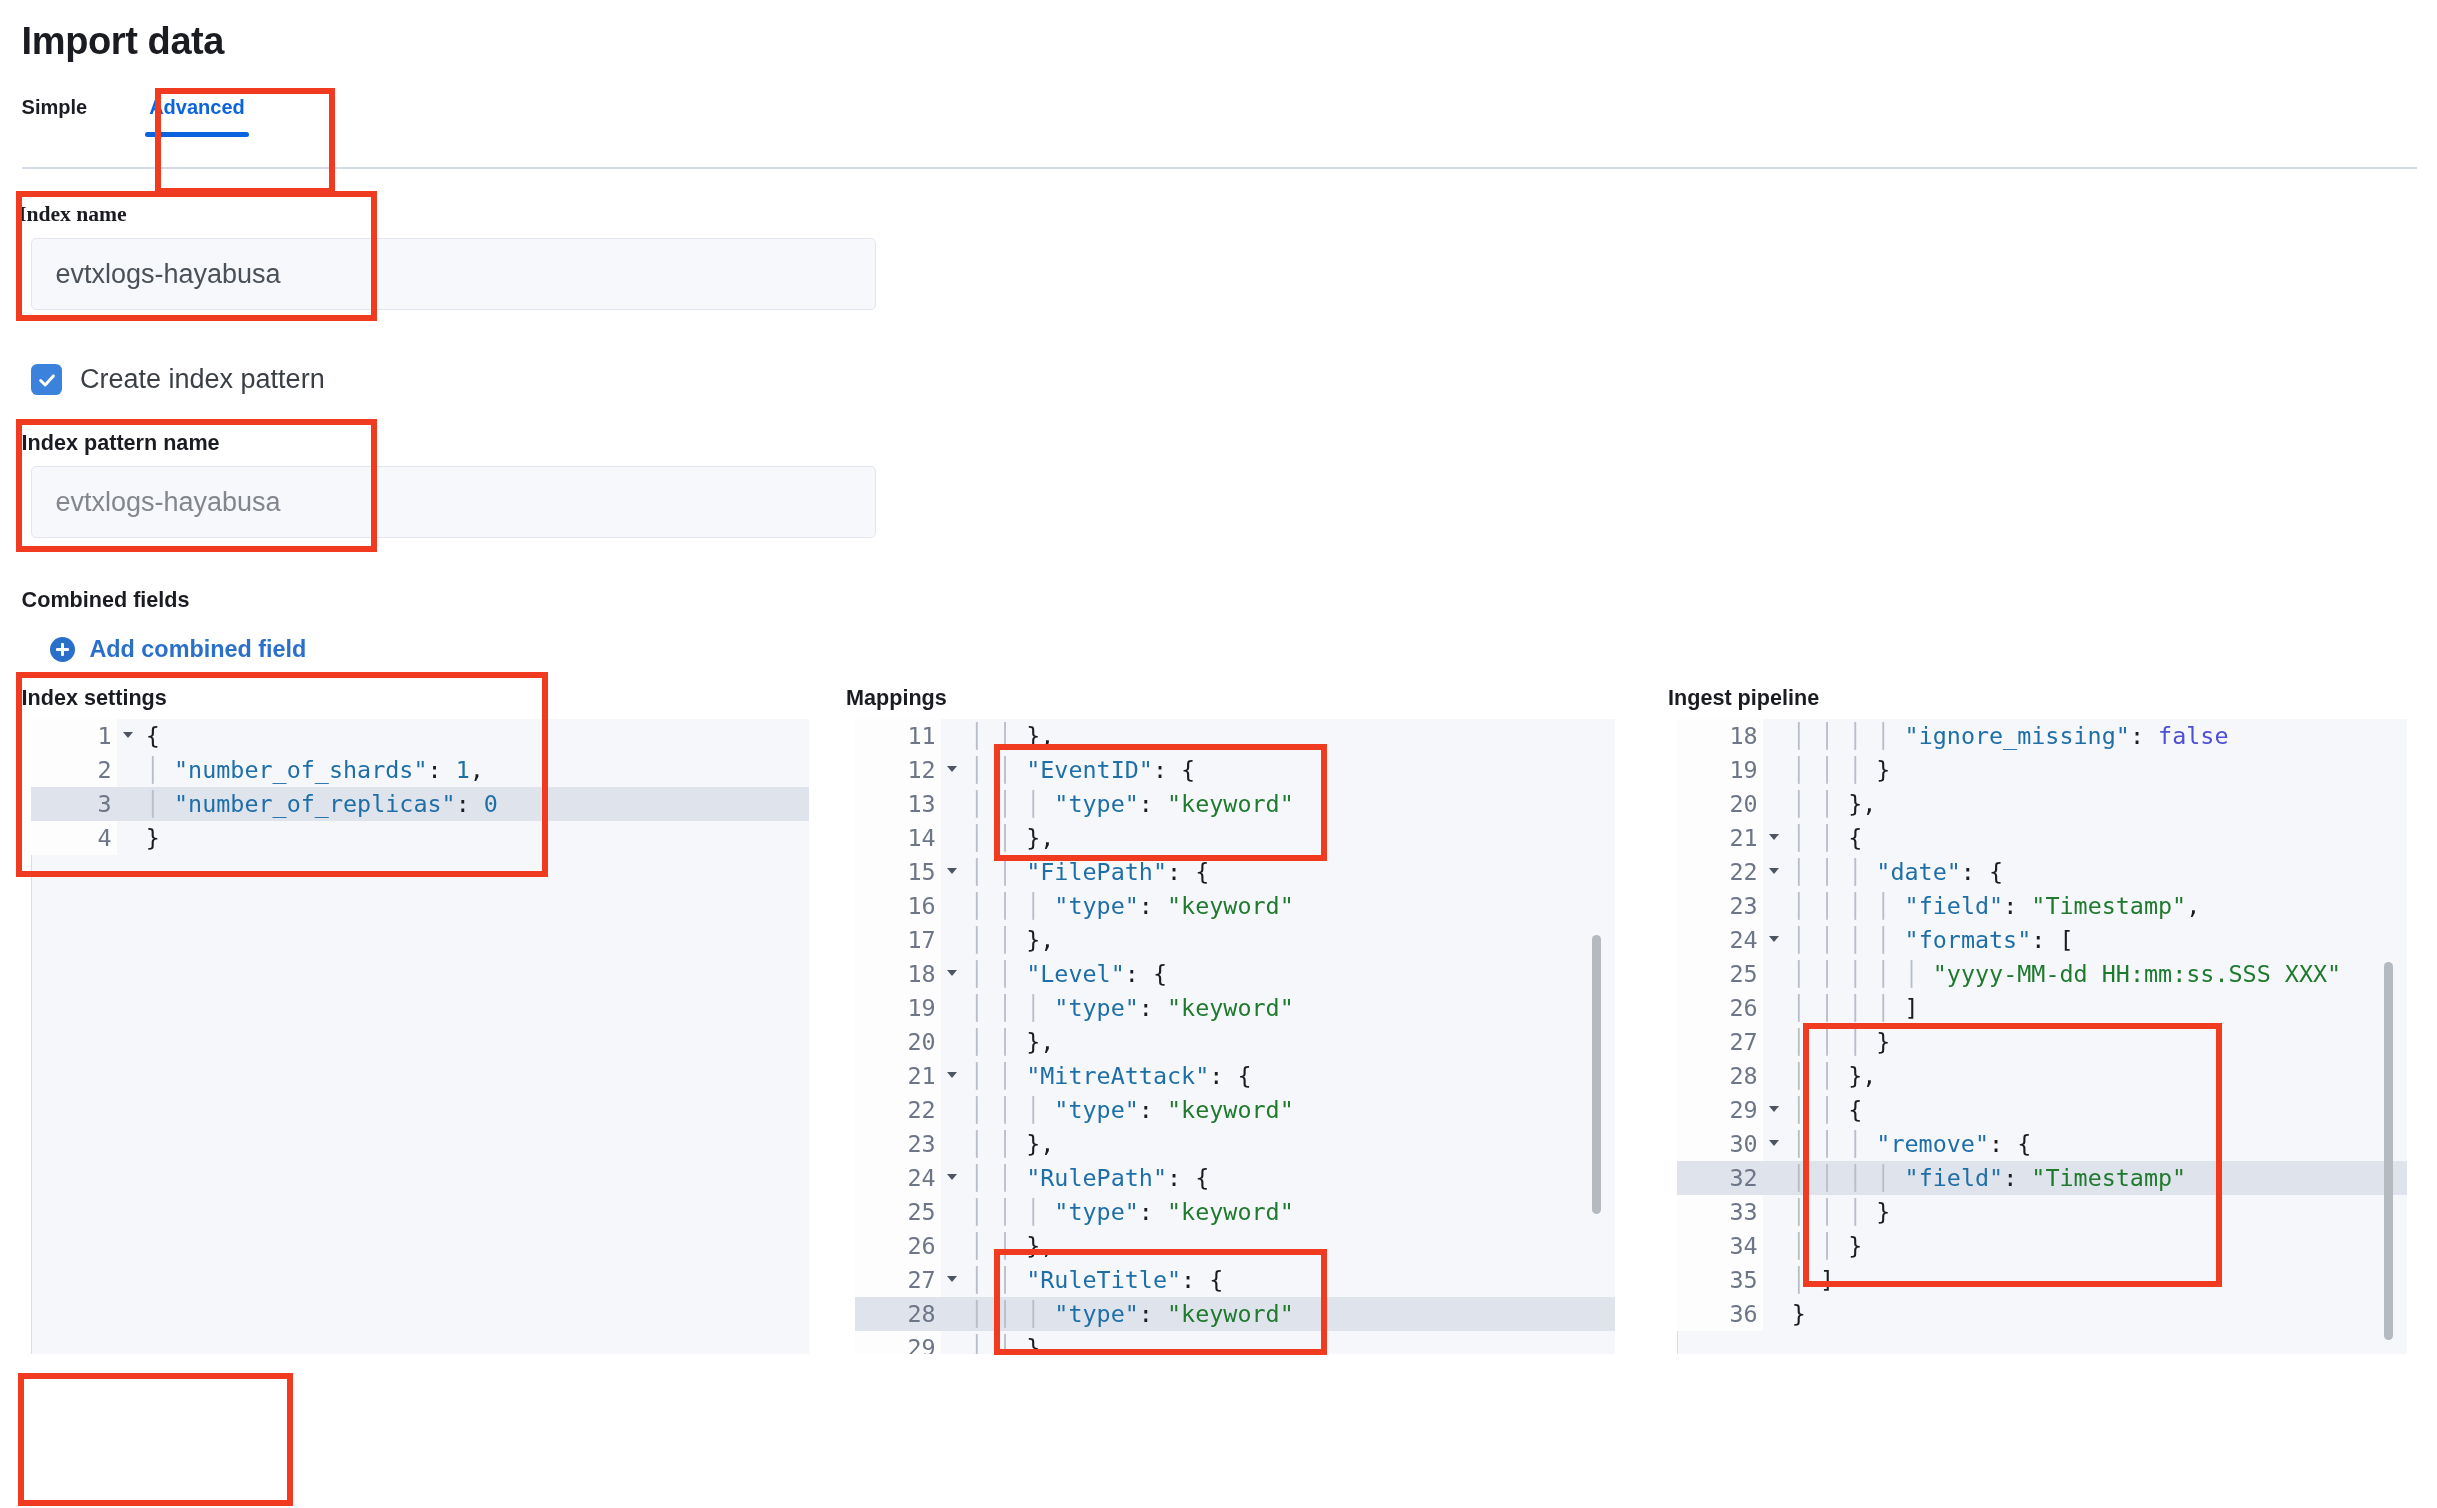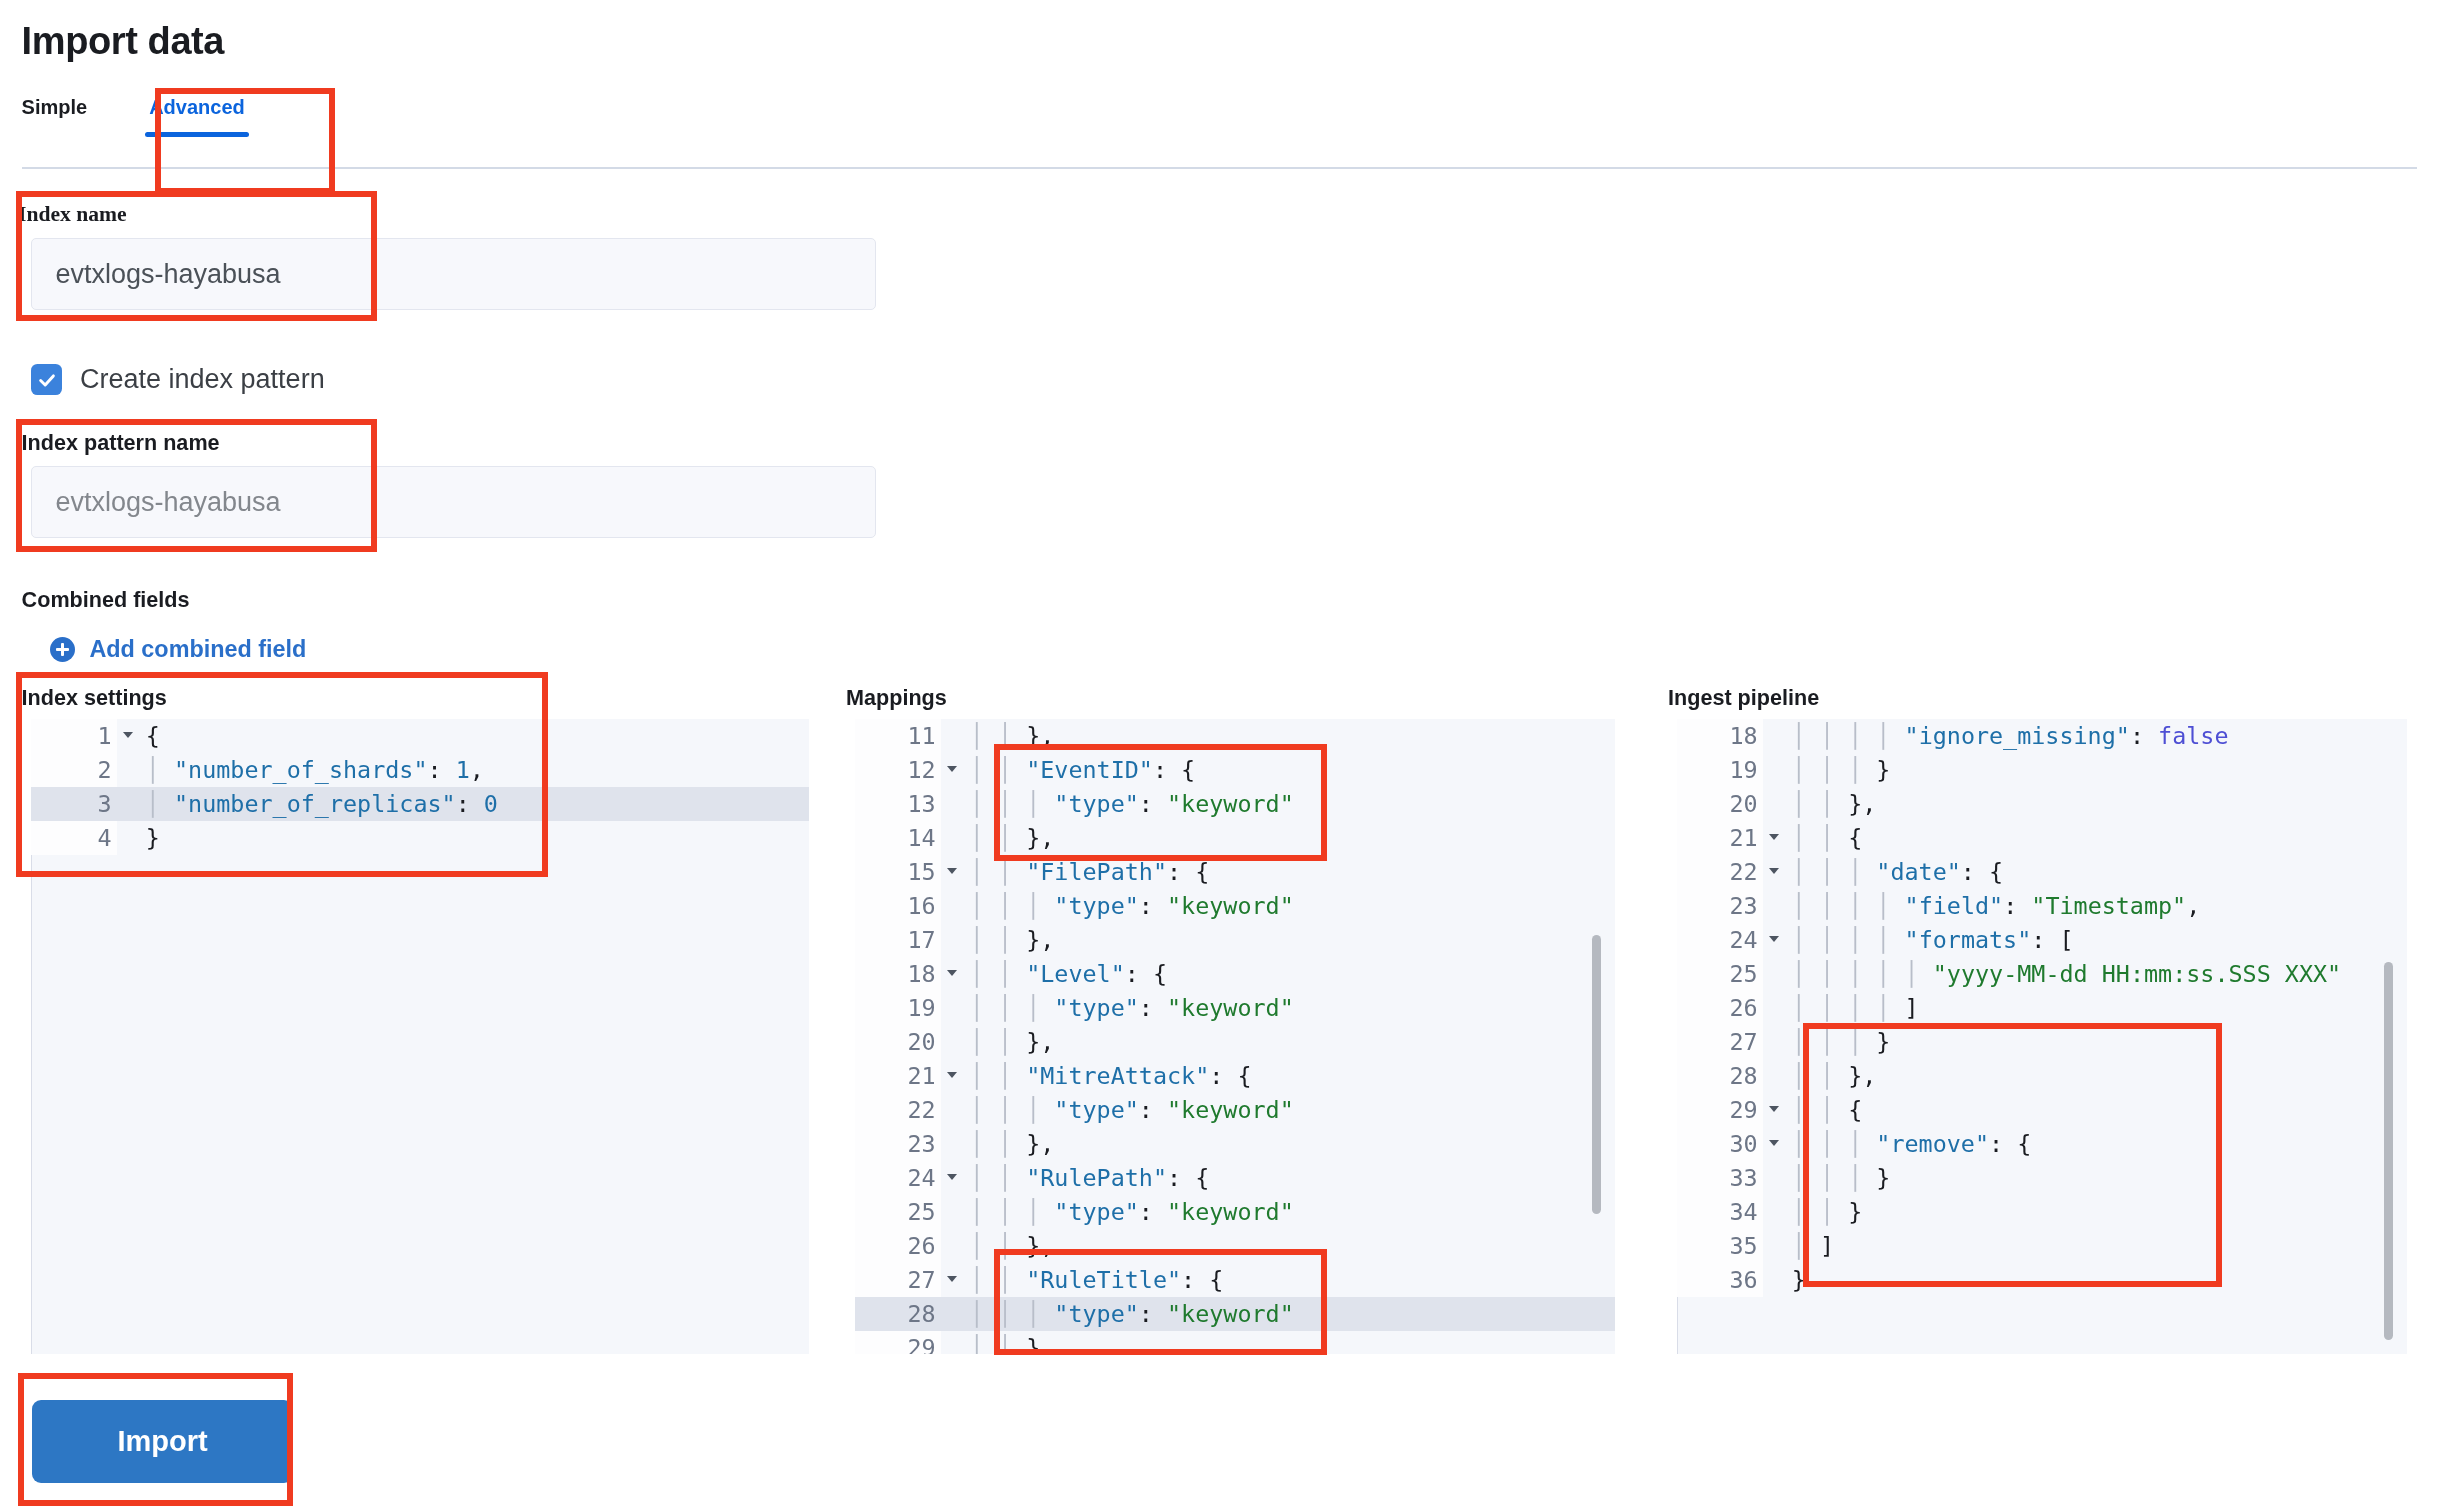--- a/index.html
+++ b/index.html
@@ -227,29 +227,29 @@
         <div class="ln-row"><span class="gut">21<span class="fold"></span></span><span class="gutpad"></span><span class="code"><span class="ind">│</span>&nbsp;<span class="ind">│</span>&nbsp;{</span></div>
         <div class="ln-row"><span class="gut">22<span class="fold"></span></span><span class="gutpad"></span><span class="code"><span class="ind">│</span>&nbsp;<span class="ind">│</span>&nbsp;<span class="ind">│</span>&nbsp;<span class="k">"date"</span>: {</span></div>
         <div class="ln-row"><span class="gut">23</span><span class="gutpad"></span><span class="code"><span class="ind">│</span>&nbsp;<span class="ind">│</span>&nbsp;<span class="ind">│</span>&nbsp;<span class="ind">│</span>&nbsp;<span class="k">"field"</span>: <span class="s">"Timestamp"</span>,</span></div>
         <div class="ln-row"><span class="gut">24<span class="fold"></span></span><span class="gutpad"></span><span class="code"><span class="ind">│</span>&nbsp;<span class="ind">│</span>&nbsp;<span class="ind">│</span>&nbsp;<span class="ind">│</span>&nbsp;<span class="k">"formats"</span>: [</span></div>
         <div class="ln-row"><span class="gut">25</span><span class="gutpad"></span><span class="code"><span class="ind">│</span>&nbsp;<span class="ind">│</span>&nbsp;<span class="ind">│</span>&nbsp;<span class="ind">│</span>&nbsp;<span class="ind">│</span>&nbsp;<span class="s">"yyyy-MM-dd HH:mm:ss.SSS XXX"</span></span></div>
         <div class="ln-row"><span class="gut">26</span><span class="gutpad"></span><span class="code"><span class="ind">│</span>&nbsp;<span class="ind">│</span>&nbsp;<span class="ind">│</span>&nbsp;<span class="ind">│</span>&nbsp;]</span></div>
         <div class="ln-row"><span class="gut">27</span><span class="gutpad"></span><span class="code"><span class="ind">│</span>&nbsp;<span class="ind">│</span>&nbsp;<span class="ind">│</span>&nbsp;}</span></div>
         <div class="ln-row"><span class="gut">28</span><span class="gutpad"></span><span class="code"><span class="ind">│</span>&nbsp;<span class="ind">│</span>&nbsp;},</span></div>
         <div class="ln-row"><span class="gut">29<span class="fold"></span></span><span class="gutpad"></span><span class="code"><span class="ind">│</span>&nbsp;<span class="ind">│</span>&nbsp;{</span></div>
         <div class="ln-row"><span class="gut">30<span class="fold"></span></span><span class="gutpad"></span><span class="code"><span class="ind">│</span>&nbsp;<span class="ind">│</span>&nbsp;<span class="ind">│</span>&nbsp;<span class="k">"remove"</span>: {</span></div>
+        <div class="ln-row hl"><span class="gut">32</span><span class="gutpad"></span><span class="code"><span class="ind">│</span>&nbsp;<span class="ind">│</span>&nbsp;<span class="ind">│</span>&nbsp;<span class="ind">│</span>&nbsp;<span class="k">"field"</span>: <span class="s">"Timestamp"</span></span></div>
         <div class="ln-row"><span class="gut">33</span><span class="gutpad"></span><span class="code"><span class="ind">│</span>&nbsp;<span class="ind">│</span>&nbsp;<span class="ind">│</span>&nbsp;}</span></div>
         <div class="ln-row"><span class="gut">34</span><span class="gutpad"></span><span class="code"><span class="ind">│</span>&nbsp;<span class="ind">│</span>&nbsp;}</span></div>
         <div class="ln-row"><span class="gut">35</span><span class="gutpad"></span><span class="code"><span class="ind">│</span>&nbsp;]</span></div>
         <div class="ln-row"><span class="gut">36</span><span class="gutpad"></span><span class="code">}</span></div>
       </div>
     <div class="vscroll" style="right:14.4px; top:243px; height:378px;"></div>
   </div>
 
-  <button class="btn-import">Import</button>
 
   <div class="ann" style="left:155px;  top:88px;  width:180px; height:106px;"></div>
   <div class="ann" style="left:16px;   top:191px; width:361px; height:130px;"></div>
   <div class="ann" style="left:16px;   top:419px; width:361px; height:133px;"></div>
   <div class="ann" style="left:16px;   top:672px; width:532px; height:205px;"></div>
   <div class="ann" style="left:994px; top:744px; width:333px; height:117px;"></div>
   <div class="ann" style="left:994px; top:1249px; width:333px; height:106px;"></div>
   <div class="ann" style="left:1803px; top:1023px; width:419px; height:264px;"></div>
   <div class="ann" style="left:18px;   top:1373px; width:275px; height:133px;"></div>
 

